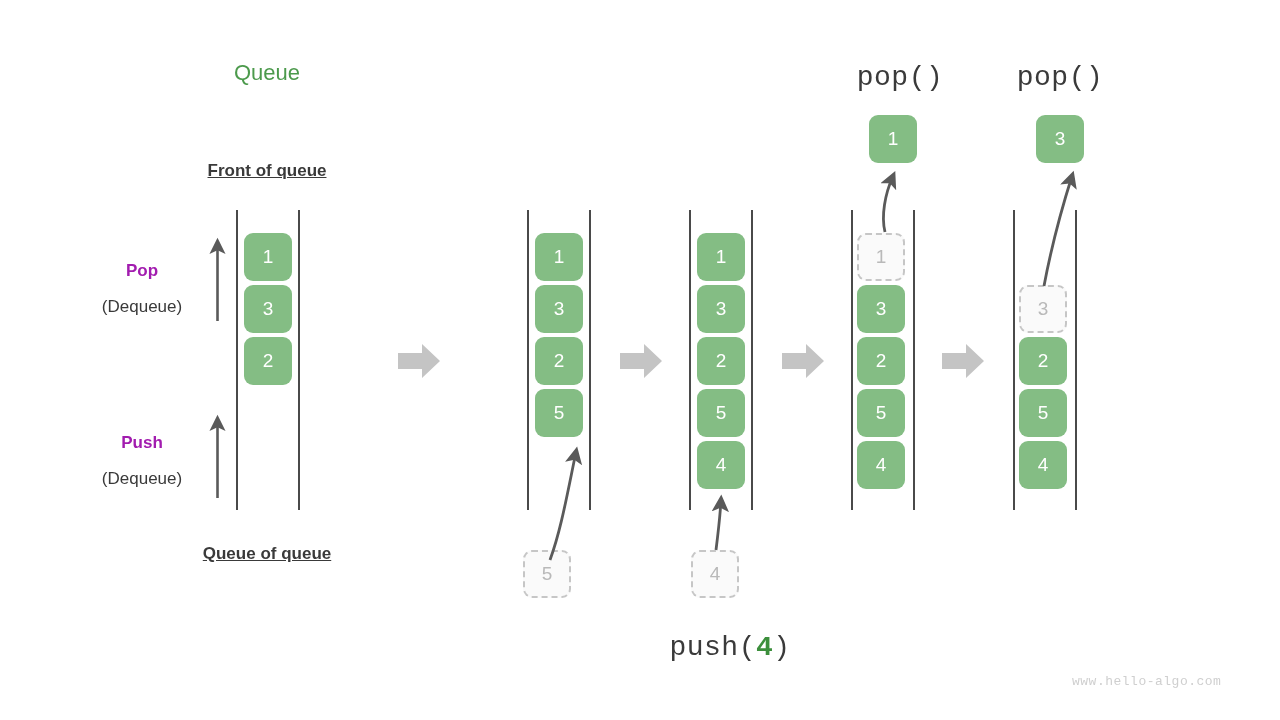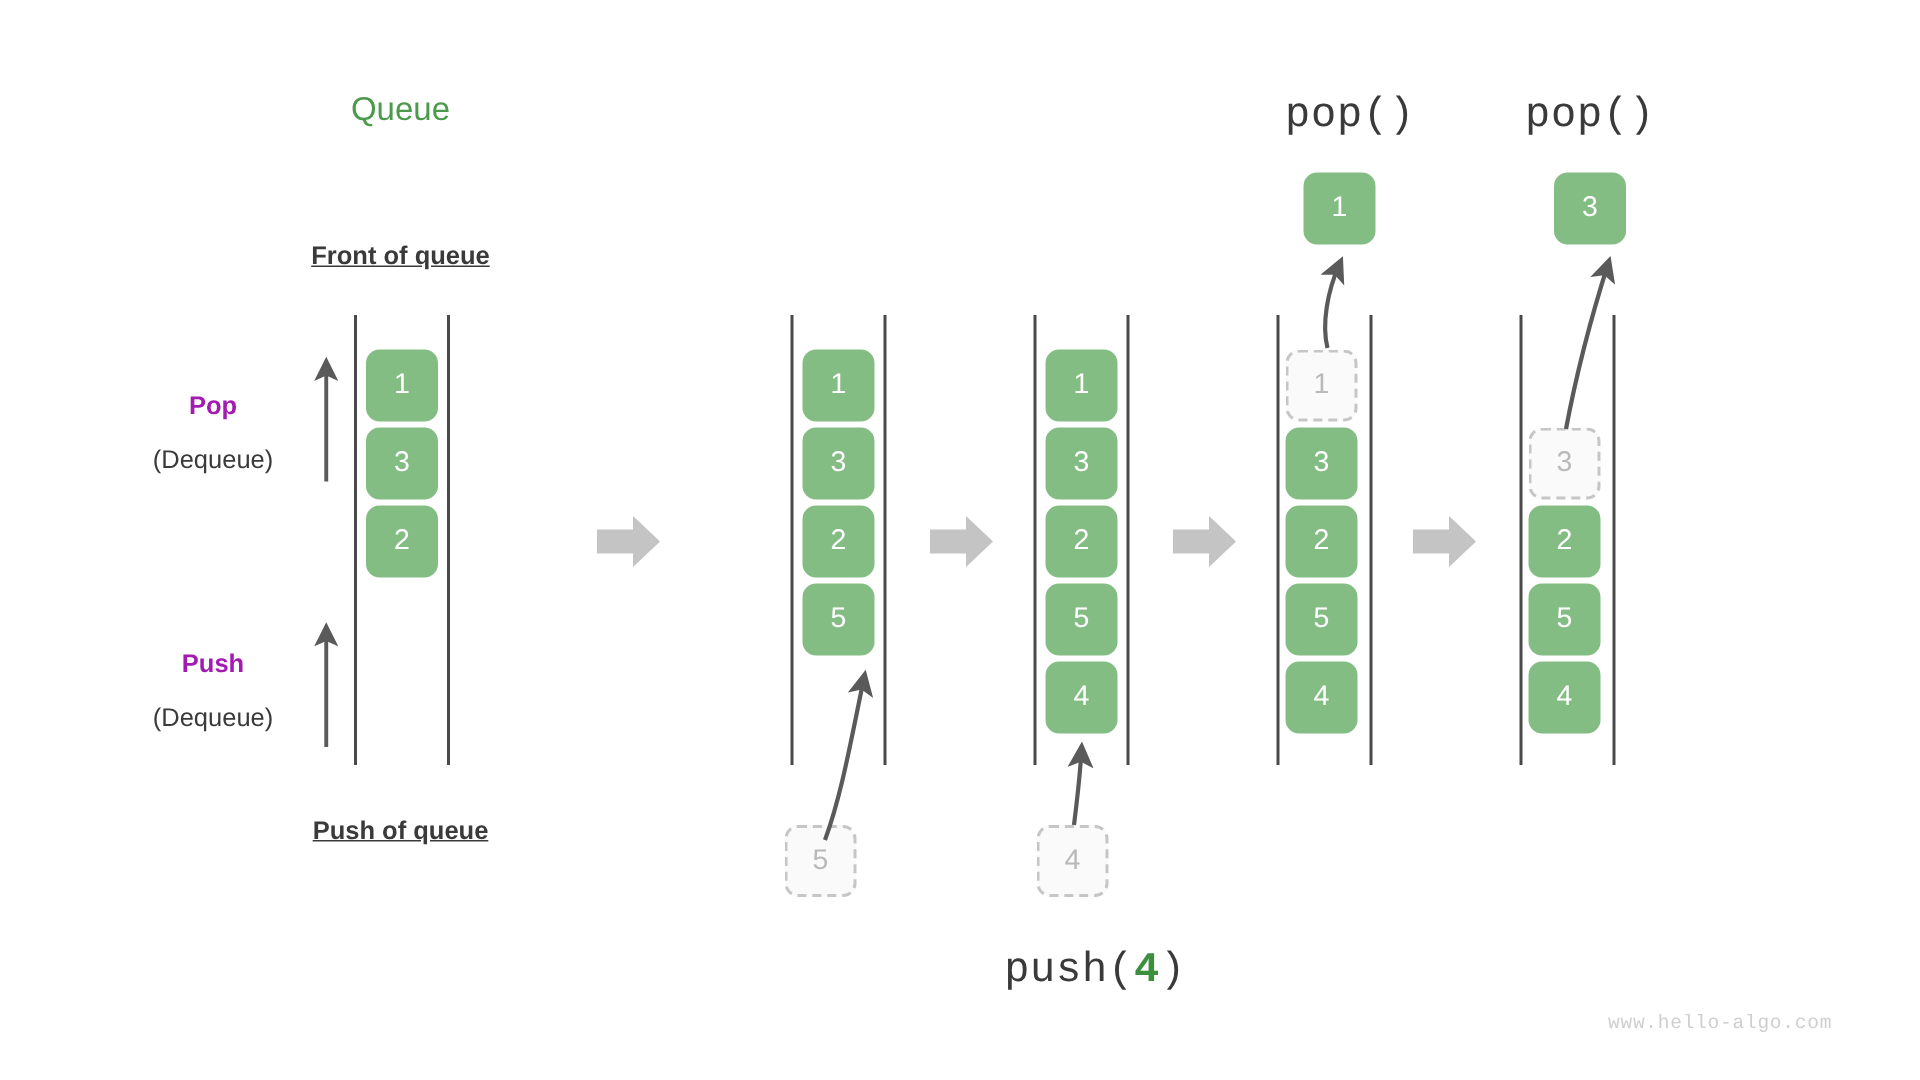--- a/index.html
+++ b/index.html
@@ -123,21 +123,21 @@
   <div class="title abs" style="left:167px; top:60px; width:200px;">Queue</div>
 
   <div class="hdr abs" style="left:167px; top:161px; width:200px;">Front of queue</div>
 
   <div class="side-bold abs" style="left:62px; top:261px; width:160px;">Pop</div>
   <div class="side-reg abs" style="left:62px; top:297px; width:160px;">(Dequeue)</div>
 
   <div class="side-bold abs" style="left:62px; top:433px; width:160px;">Push</div>
   <div class="side-reg abs" style="left:62px; top:469px; width:160px;">(Dequeue)</div>
 
-  <div class="hdr abs" style="left:167px; top:544px; width:200px;">Push of queue</div>
+  <div class="hdr abs" style="left:167px; top:544px; width:200px;">Queue of queue</div>
 
   <svg class="abs" style="left:200px; top:235px;" width="36" height="90">
     <defs>
       <marker id="ahead" markerWidth="7" markerHeight="7" refX="4.2" refY="3.1" orient="auto" markerUnits="strokeWidth">
         <path d="M0,0 L6.2,3.1 L0,6.2 L1.4,3.1 Z" fill="#5a5a5a"></path>
       </marker>
     </defs>
     <line x1="17.5" y1="86" x2="17.5" y2="8" stroke="#5a5a5a" stroke-width="2.6" marker-end="url(#ahead)"></line>
   </svg>
 

